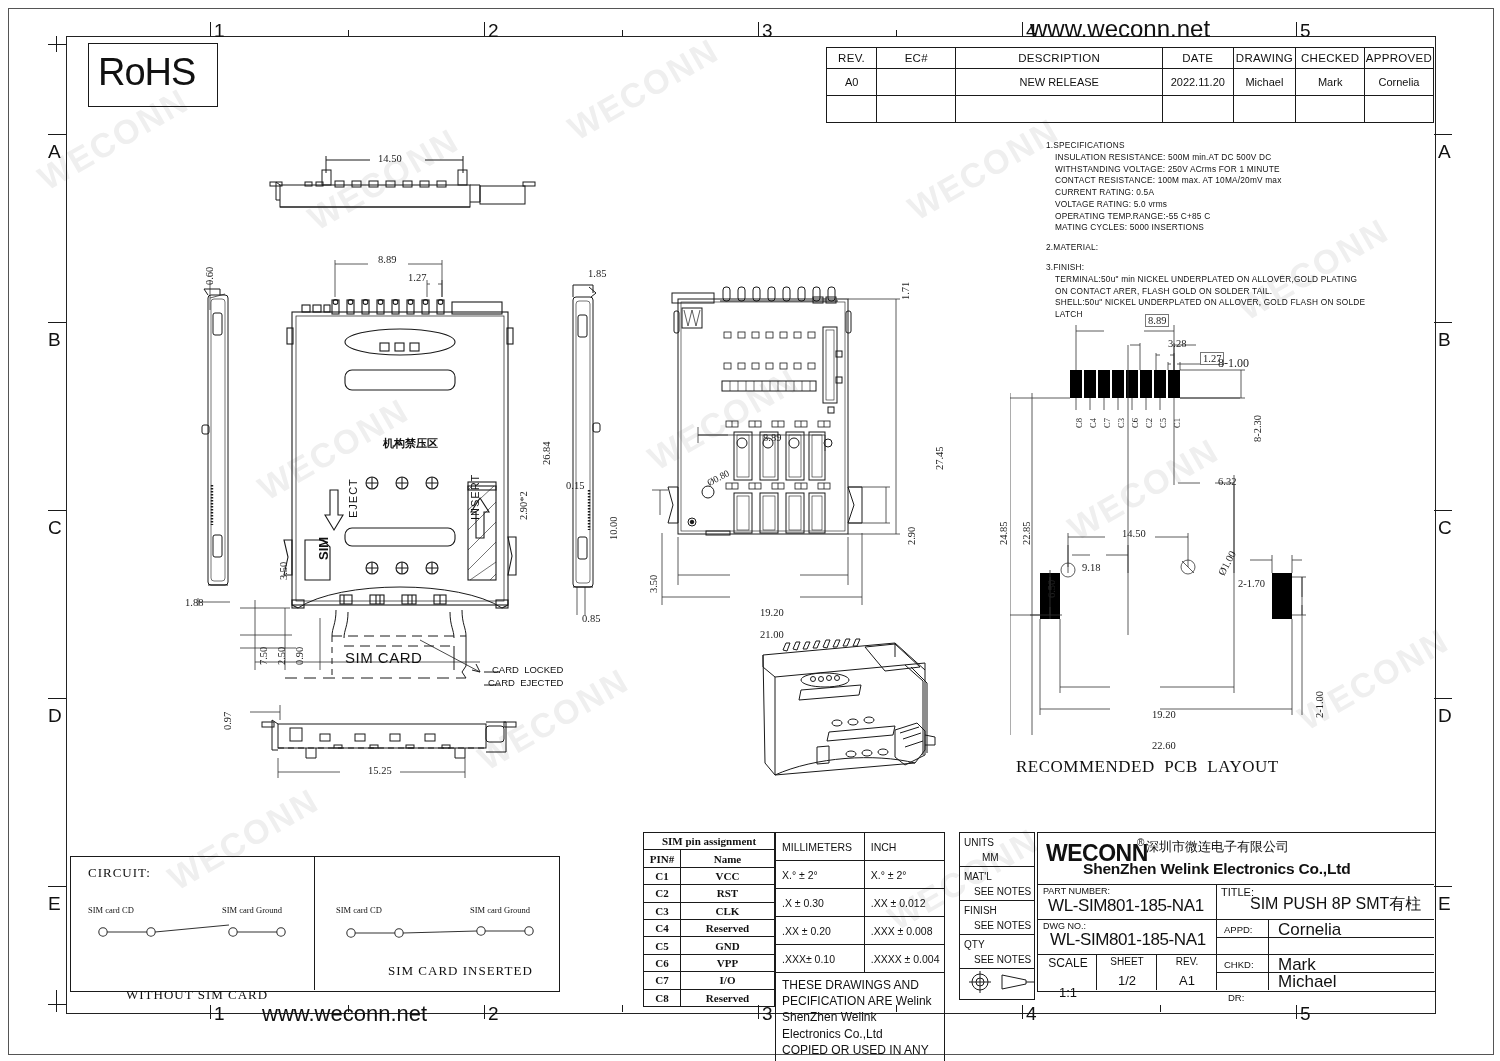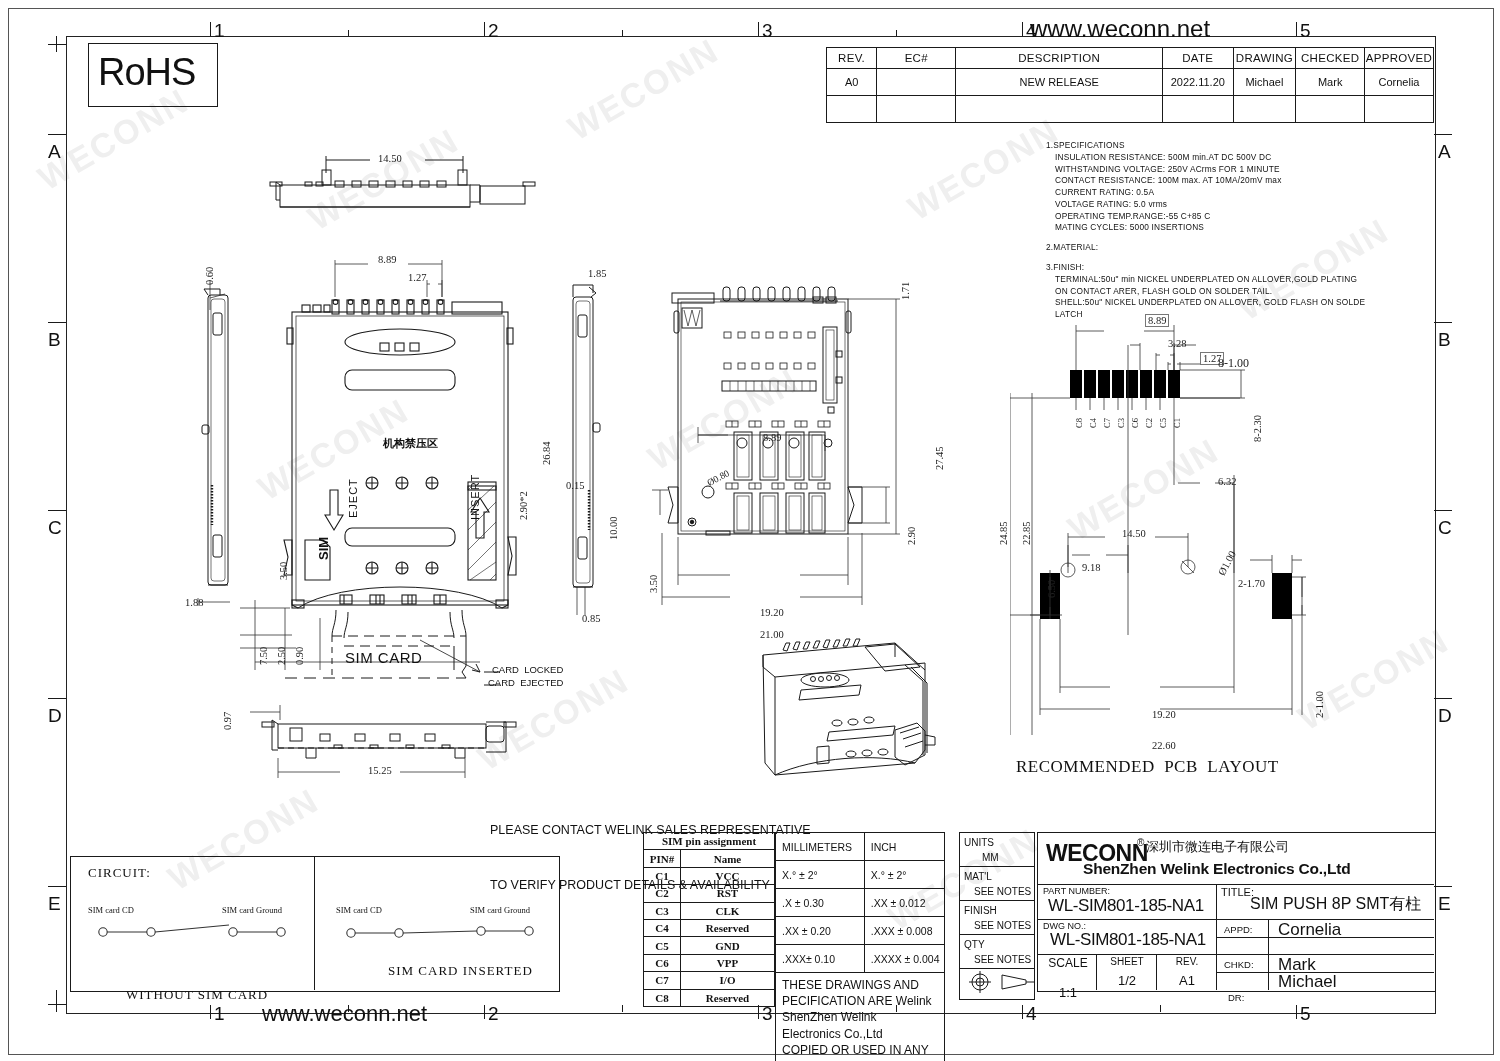--- a/index.html
+++ b/index.html
@@ -393,24 +393,20 @@
       <rect x="276" y="26" width="18" height="16" rx="3"></rect>
     </g>
     <g stroke="#333" fill="none" stroke-width="0.8">
       <path d="M70,20 L70,5 M70,12 L40,12"></path>
       <path d="M68,58 L68,78 M255,58 L255,78 M68,72 L130,72 M190,72 L255,72"></path>
     </g>
   </svg>
   <div class="txt dimtxt rot90" style="left:222px;top:730px;">0.97</div>
   <div class="txt dimtxt" style="left:368px;top:765px;">15.25</div>
 
-  <div class="txt" style="left:490px;top:785px;font-size:12.5px;line-height:1.45;font-family:'Liberation Sans',sans-serif;">
-    <div>PLEASE CONTACT WELINK SALES REPRESENTATIVE</div>
-    <div>TO VERIFY PRODUCT DETAILS &amp; AVAILABILITY</div>
-  </div>
 
   <svg class="abs" style="left:650px;top:275px;" width="320" height="370">
     <g stroke="#1a1a1a" fill="none" stroke-width="1">
       <rect x="28" y="24" width="170" height="235"></rect>
       <rect x="31" y="27" width="164" height="229" stroke-width="0.6"></rect>
       <rect x="22" y="18" width="42" height="10"></rect>
       <g>
         <rect x="73" y="12" width="7" height="14" rx="3"></rect>
           <rect x="88" y="12" width="7" height="14" rx="3"></rect>
         <rect x="103" y="12" width="7" height="14" rx="3"></rect>

